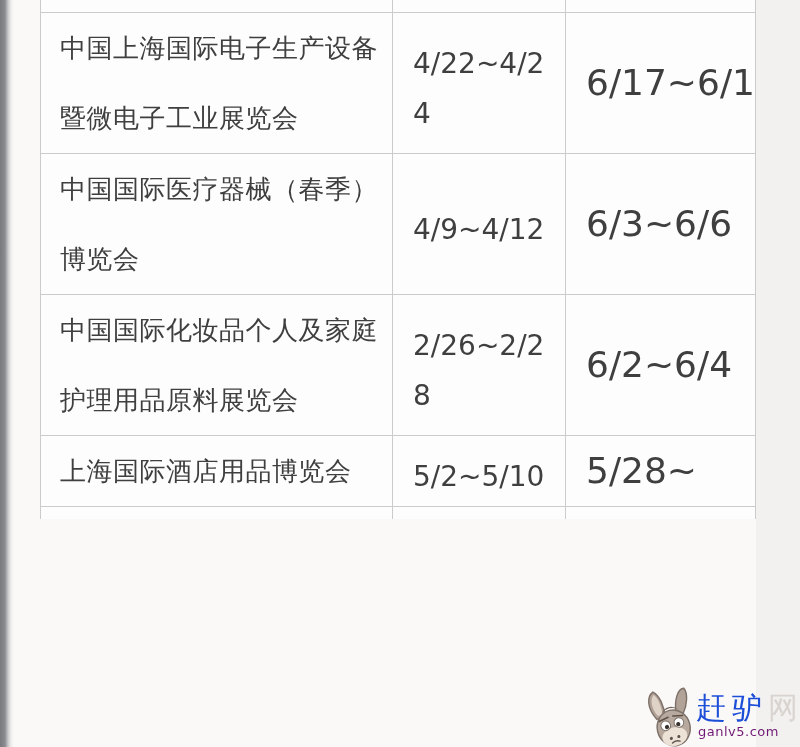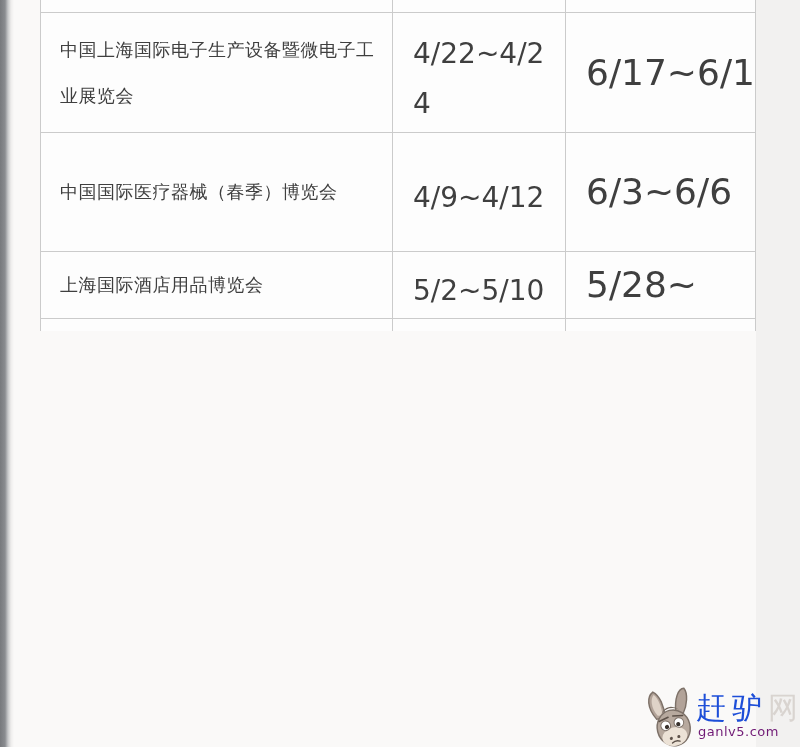--- a/index.html
+++ b/index.html
@@ -23,21 +23,21 @@
     background:#fdfdfd;
   }
   table.schedule td{
     border:1px solid #cbcbcb;
     vertical-align:middle;
     color:#3f3f3f;
   }
   table.schedule tr.partial td{border-top:none;}
   table.schedule tr.partial-bottom td{border-bottom:none;}
   td.c1{
-    font-size:18px;letter-spacing:0.5px;line-height:46px;
+    font-size:26px;letter-spacing:0.5px;line-height:70px;
     padding:0 8px 0 19px;word-break:break-all;color:#3e3e3e;
   }
   td.c2{
     font-size:28px;line-height:50px;
     padding:12px 15px 0 20px;word-break:break-all;color:#474747;
   }
   td.c3{
     font-size:36px;line-height:50px;
     padding:0 8px 0 20px;color:#474747;white-space:nowrap;overflow:hidden;
   }
@@ -90,20 +90,25 @@
         <tr class="h1">
           <td class="c1">中国上海国际电子生产设备暨微电子工业展览会</td>
           <td class="c2">4/22~4/24</td>
           <td class="c3">6/17~6/19</td>
         </tr>
         <tr class="h5">
           <td class="c1">中国国际医疗器械（春季）博览会</td>
           <td class="c2">4/9~4/12</td>
           <td class="c3">6/3~6/6</td>
         </tr>
+        <tr class="h6">
+          <td class="c1">中国国际化妆品个人及家庭护理用品原料展览会</td>
+          <td class="c2">2/26~2/28</td>
+          <td class="c3">6/2~6/4</td>
+        </tr>
         <tr class="h7">
           <td class="c1">上海国际酒店用品博览会</td>
           <td class="c2">5/2~5/10</td>
           <td class="c3">5/28~</td>
         </tr>
         <tr class="h-bot partial-bottom">
           <td class="c1"></td>
           <td class="c2"></td>
           <td class="c3"></td>
         </tr>

